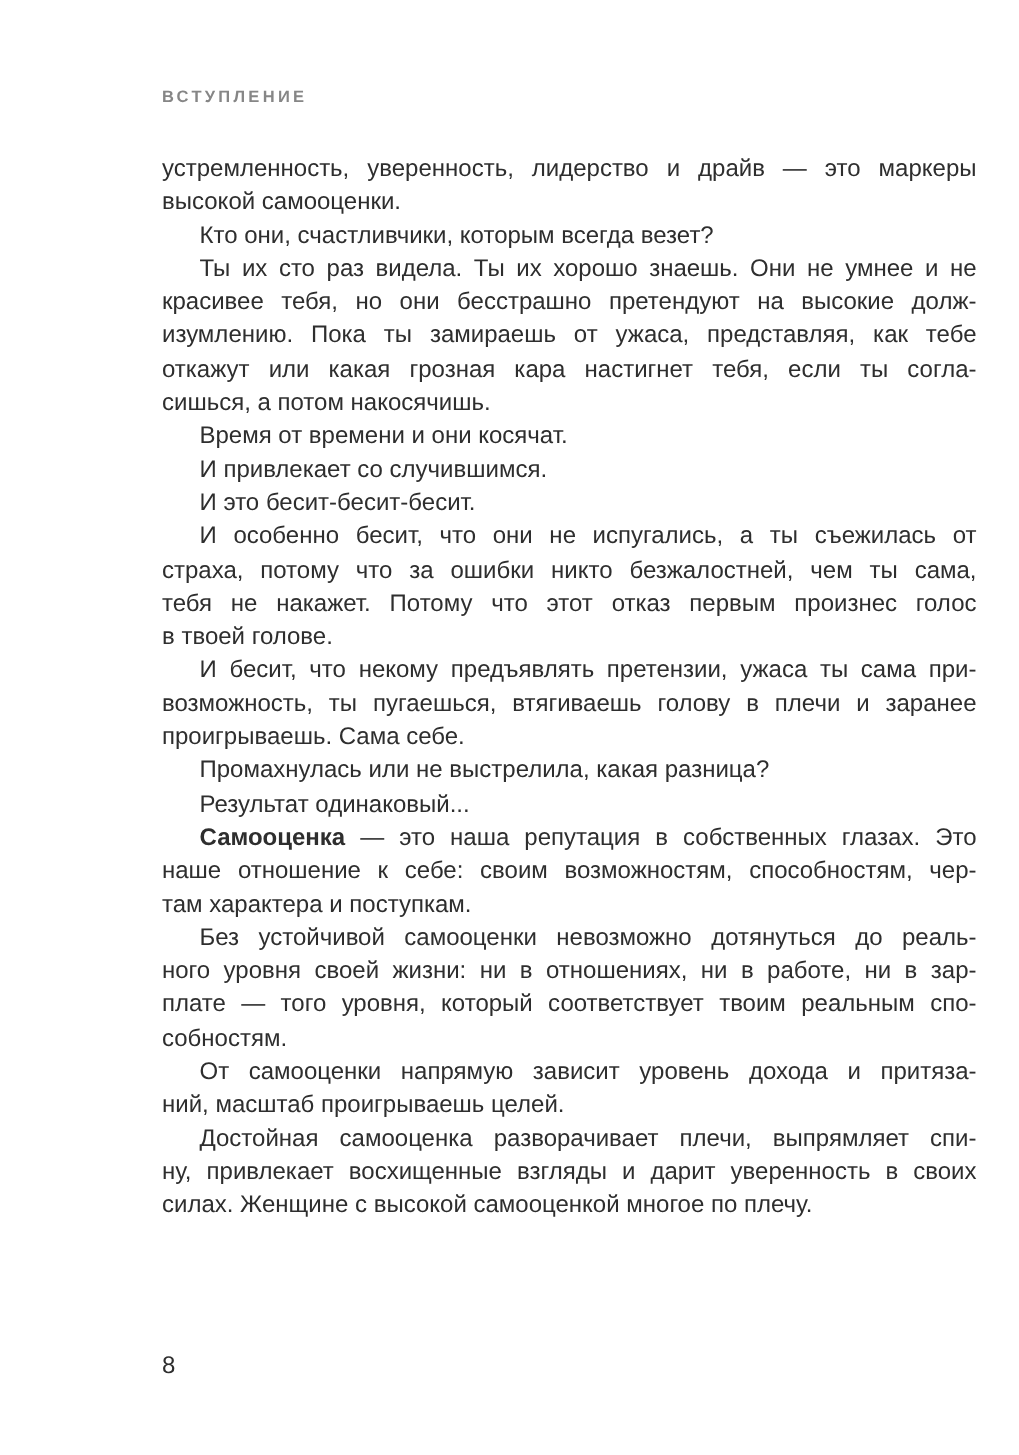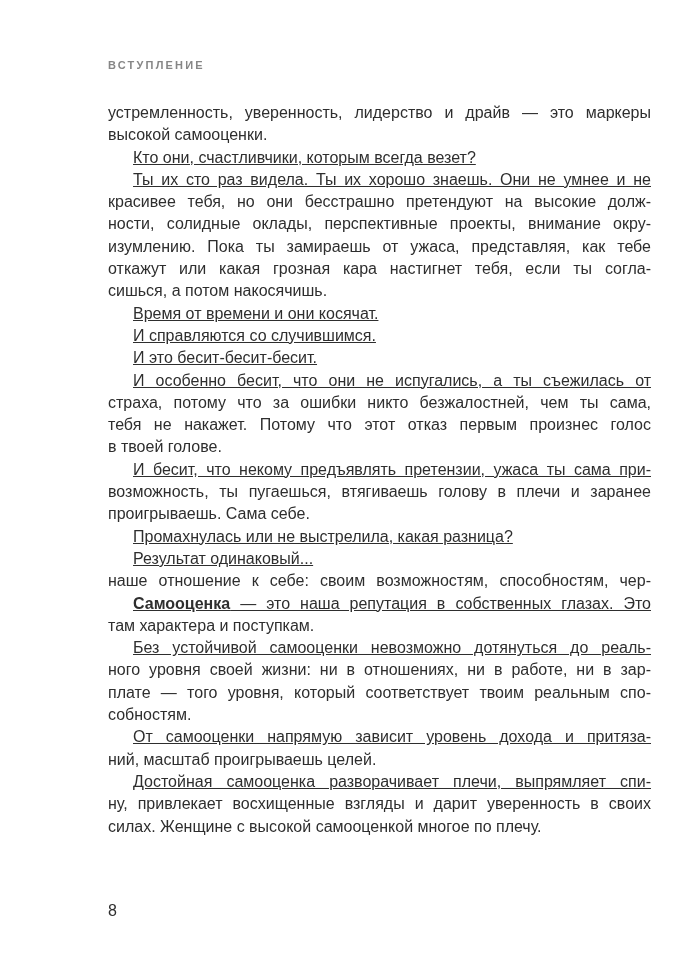--- a/index.html
+++ b/index.html
@@ -42,21 +42,20 @@
   .line {
     display: block;
     text-align: justify;
     text-align-last: justify;
   }
   .line.last {
     text-align-last: left;
   }
   .line.indent {
     text-indent: 25px;
-    text-decoration: underline;
   }
   .line b {
     font-weight: 700;
   }
   .page-number {
     position: absolute;
     left: 68px;
     top: 902px;
     font-size: 16px;
     color: #2e2e2e;
@@ -72,30 +71,29 @@
       <p class="para">
         <span class="line">устремленность, уверенность, лидерство и драйв — это маркеры</span>
         <span class="line last">высокой самооценки.</span>
       </p>
       <p class="para">
         <span class="line last indent">Кто они, счастливчики, которым всегда везет?</span>
       </p>
       <p class="para">
         <span class="line indent">Ты их сто раз видела. Ты их хорошо знаешь. Они не умнее и не</span>
         <span class="line">красивее тебя, но они бесстрашно претендуют на высокие долж-</span>
-        <span class="line">ности, солидные оклады, перспективные проекты, внимание окру-</span>
         <span class="line">изумлению. Пока ты замираешь от ужаса, представляя, как тебе</span>
         <span class="line">откажут или какая грозная кара настигнет тебя, если ты согла-</span>
         <span class="line last">сишься, а потом накосячишь.</span>
       </p>
       <p class="para">
         <span class="line last indent">Время от времени и они косячат.</span>
       </p>
       <p class="para">
-        <span class="line last indent">И справляются со случившимся.</span>
+        <span class="line last indent">И привлекает со случившимся.</span>
       </p>
       <p class="para">
         <span class="line last indent">И это бесит-бесит-бесит.</span>
       </p>
       <p class="para">
         <span class="line indent">И особенно бесит, что они не испугались, а ты съежилась от</span>
         <span class="line">страха, потому что за ошибки никто безжалостней, чем ты сама,</span>
         <span class="line">тебя не накажет. Потому что этот отказ первым произнес голос</span>
         <span class="line last">в твоей голове.</span>
       </p>
@@ -104,22 +102,22 @@
         <span class="line">возможность, ты пугаешься, втягиваешь голову в плечи и заранее</span>
         <span class="line last">проигрываешь. Сама себе.</span>
       </p>
       <p class="para">
         <span class="line last indent">Промахнулась или не выстрелила, какая разница?</span>
       </p>
       <p class="para">
         <span class="line last indent">Результат одинаковый...</span>
       </p>
       <p class="para">
+        <span class="line indent"><b>Самооценка</b> — это наша репутация в собственных глазах. Это</span>
         <span class="line">наше отношение к себе: своим возможностям, способностям, чер-</span>
-        <span class="line indent"><b>Самооценка</b> — это наша репутация в собственных глазах. Это</span>
         <span class="line last">там характера и поступкам.</span>
       </p>
       <p class="para">
         <span class="line indent">Без устойчивой самооценки невозможно дотянуться до реаль-</span>
         <span class="line">ного уровня своей жизни: ни в отношениях, ни в работе, ни в зар-</span>
         <span class="line">плате — того уровня, который соответствует твоим реальным спо-</span>
         <span class="line last">собностям.</span>
       </p>
       <p class="para">
         <span class="line indent">От самооценки напрямую зависит уровень дохода и притяза-</span>

